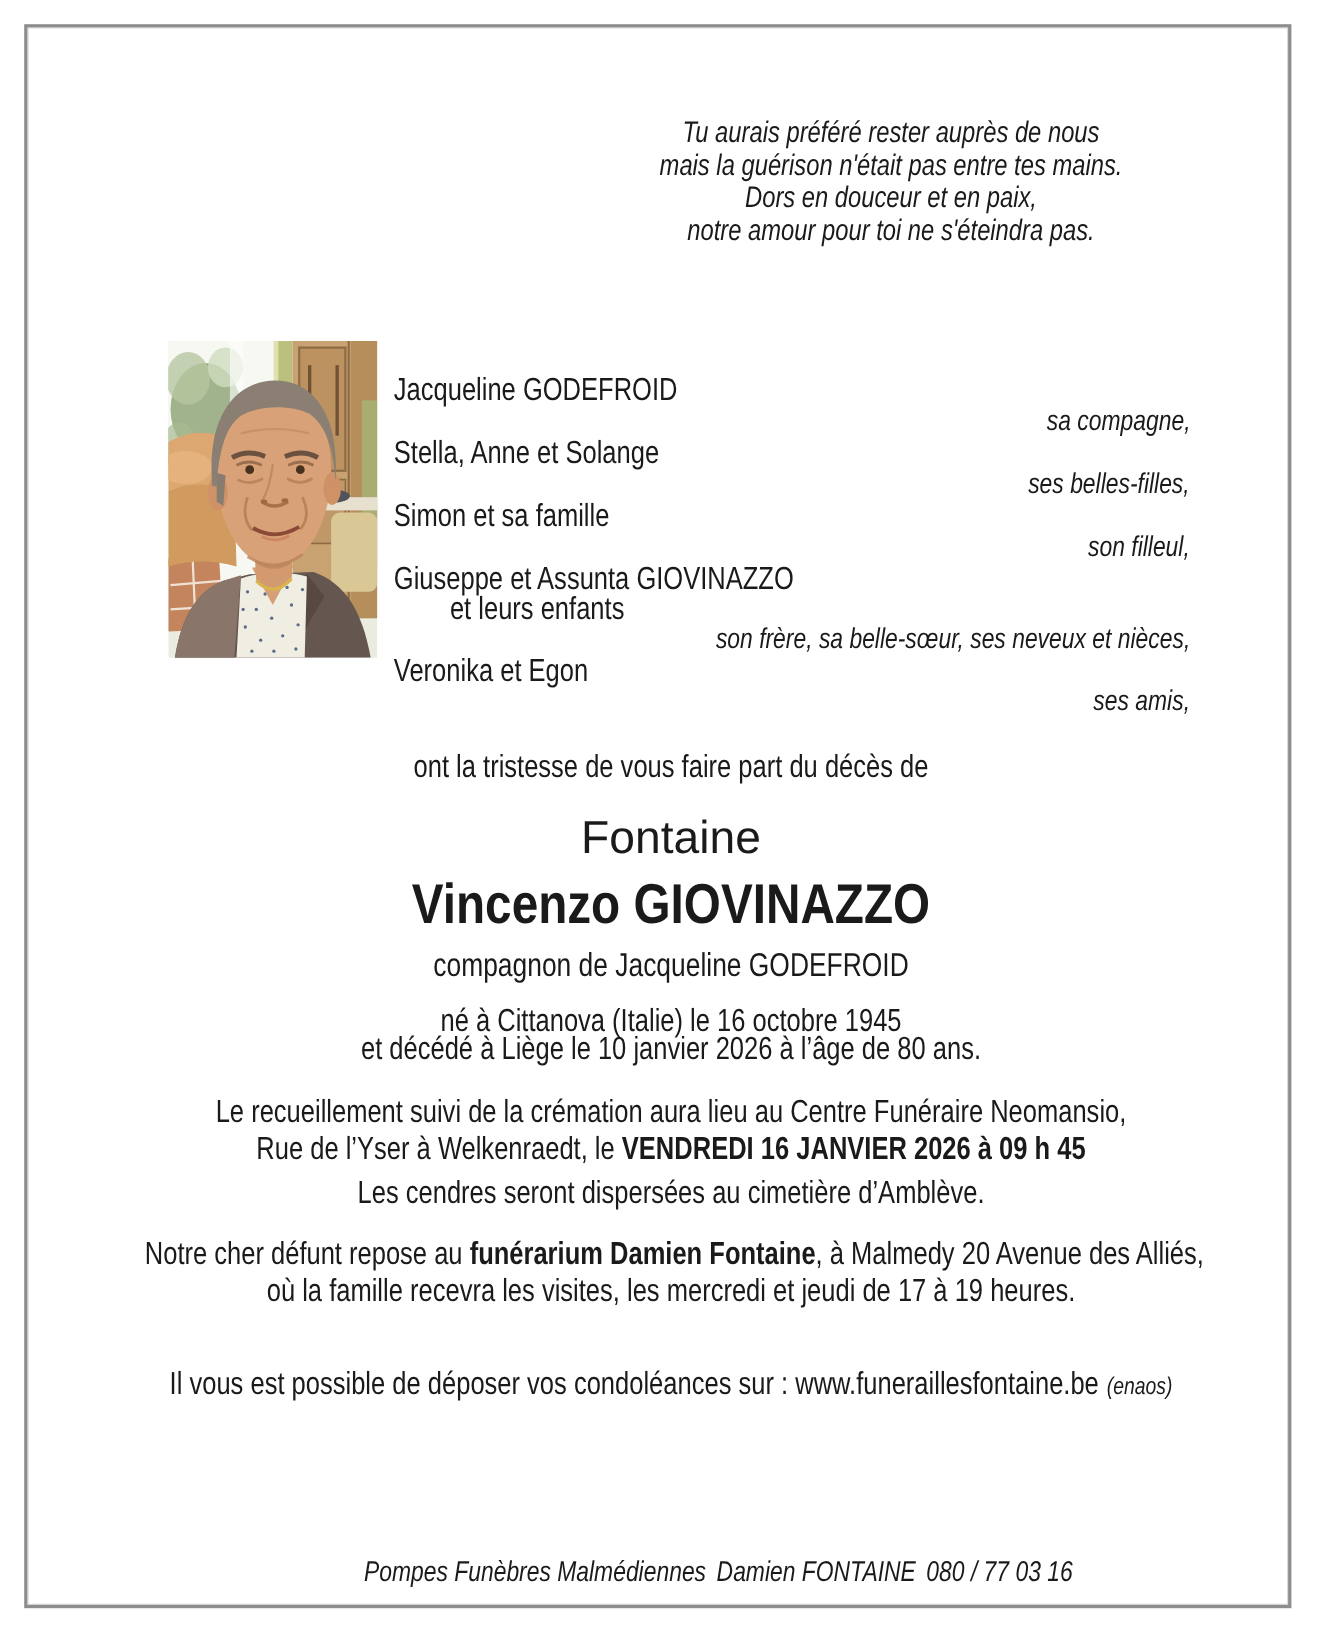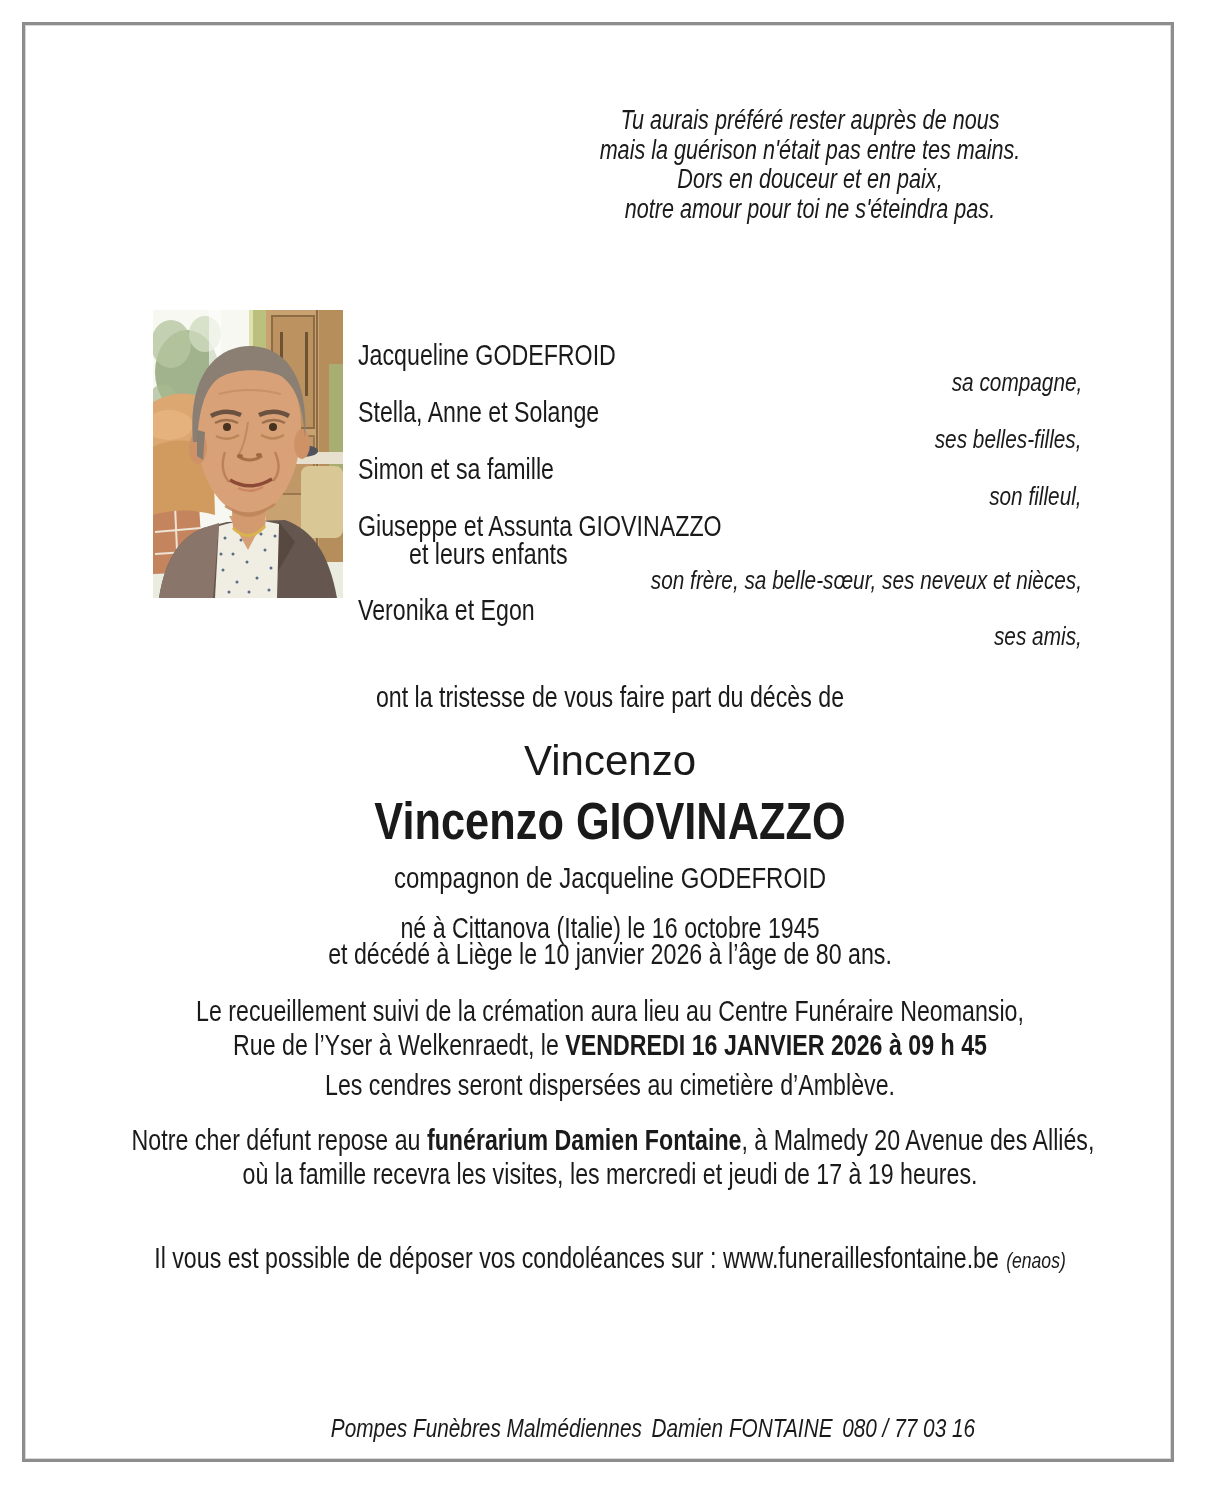--- a/index.html
+++ b/index.html
@@ -144,21 +144,21 @@
 <div class="t fam-rel  cx o-r" style="top:482px">son filleul,</div>
 
 <div class="t fam-name cx o-l" style="top:510px">Giuseppe et Assunta GIOVINAZZO</div>
 <div class="t fam-name-indent cx o-l" style="top:538px">et leurs enfants</div>
 <div class="t fam-rel  cx o-r" style="top:566px">son frère, sa belle-sœur, ses neveux et nièces,</div>
 
 <div class="t fam-name cx o-l" style="top:594px">Veronika et Egon</div>
 <div class="t fam-rel  cx o-r" style="top:622px">ses amis,</div>
 
 <div class="t center body-fs cx o-c" style="top:681px">ont la tristesse de vous faire part du décès de</div>
-<div class="t center" style="top:737px;font-size:42px">Vincenzo</div>
+<div class="t center" style="top:737px;font-size:42px">Fontaine</div>
 <div class="t center b cx85 o-c" style="top:793px;font-size:51px">Vincenzo GIOVINAZZO</div>
 <div class="t center cx o-c" style="top:861px;font-size:30px">compagnon de Jacqueline GODEFROID</div>
 <div class="t center body-fs cx o-c" style="top:912px">né à Cittanova (Italie) le 16 octobre 1945</div>
 <div class="t center body-fs cx o-c" style="top:938px">et décédé à Liège le 10 janvier 2026 à l’âge de 80 ans.</div>
 
 <div class="t center body-fs cx o-c" style="top:995px">Le recueillement suivi de la crémation aura lieu au Centre Funéraire Neomansio,</div>
 <div class="t center body-fs cx o-c" style="top:1029px"><span>Rue de l’Yser à Welkenraedt, le </span><span class="b">VENDREDI 16 JANVIER 2026 à 09 h 45</span></div>
 <div class="t center body-fs cx o-c" style="top:1069px">Les cendres seront dispersées au cimetière d’Amblève.</div>
 
 <div class="t center body-fs cx o-c" style="top:1124px"><span>Notre cher défunt repose au </span><span class="b">funérarium Damien Fontaine</span><span>, à Malmedy 20 Avenue des Alliés,</span></div>

